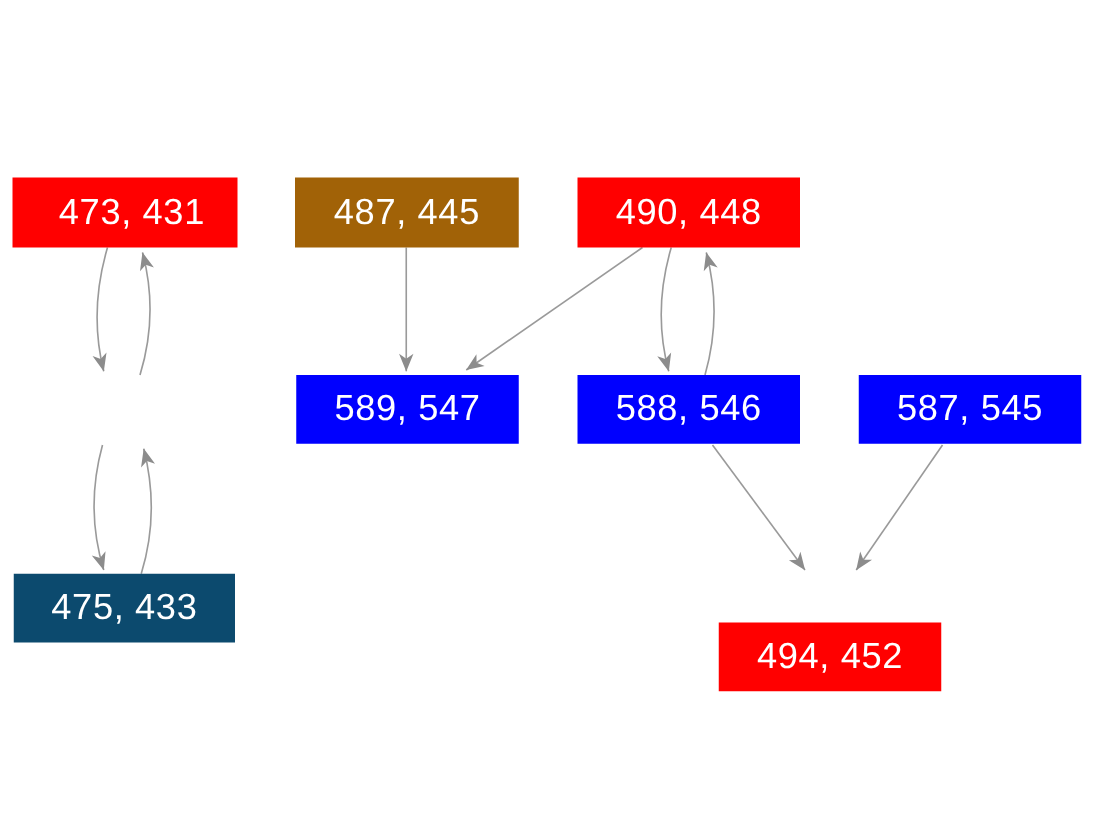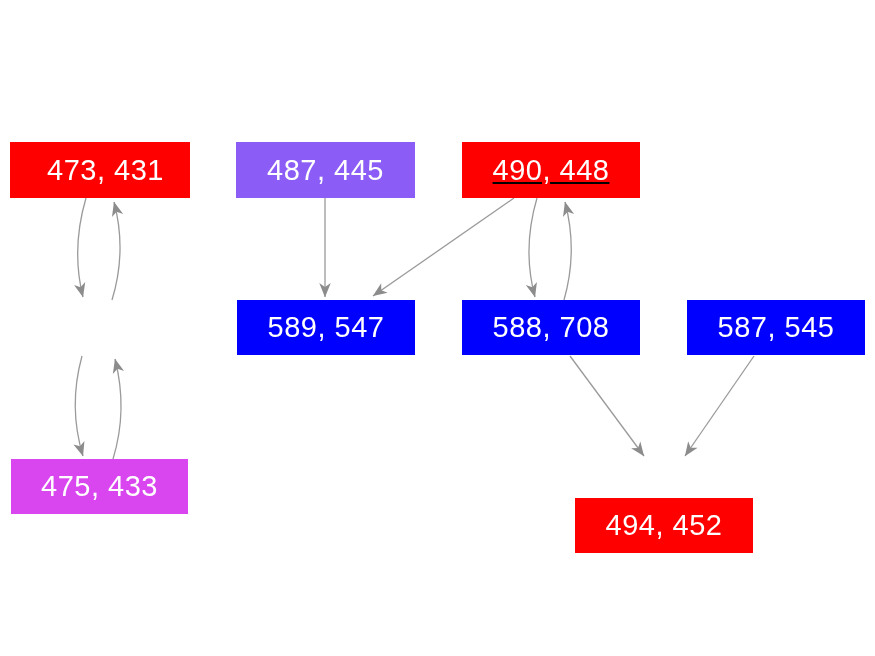--- a/index.html
+++ b/index.html
@@ -56,34 +56,34 @@
         <path d="M 514,198 L 373,296" fill="none" stroke="#9a9a9a" stroke-width="1.3" marker-end="url(#arrowhead)"></path>
         <path d="M 537,198 Q 522,249 535,297" fill="none" stroke="#9a9a9a" stroke-width="1.3" marker-end="url(#arrowhead)"></path>
         <path d="M 564,300 Q 578,251 565,202" fill="none" stroke="#9a9a9a" stroke-width="1.3" marker-end="url(#arrowhead)"></path>
         <path d="M 570,356 L 644,456" fill="none" stroke="#9a9a9a" stroke-width="1.3" marker-end="url(#arrowhead)"></path>
         <path d="M 754,356 L 685,456" fill="none" stroke="#9a9a9a" stroke-width="1.3" marker-end="url(#arrowhead)"></path>
       </g>
   </svg>
 <div class="node" style="left: 10px; top: 142px; width: 180px; height: 56px; background: rgb(255, 0, 0); padding-left: 11px;">
     <span class="node-label" style="color: rgb(255, 255, 255);">473, 431</span>
   </div>
-    <div class="node" style="left: 236px; top: 142px; width: 179px; height: 56px; background: #8b5cf6;">
+    <div class="node" style="left: 236px; top: 142px; width: 179px; height: 56px; background: #a16207;">
     <span class="node-label" style="color: rgb(255, 255, 255);">487, 445</span>
   </div>
-    <div class="node" style="left: 462px; top: 142px; width: 178px; height: 56px; background: rgb(255, 0, 0); text-decoration: underline;">
+    <div class="node" style="left: 462px; top: 142px; width: 178px; height: 56px; background: rgb(255, 0, 0);">
     <span class="node-label" style="color: rgb(255, 255, 255);">490, 448</span>
   </div>
     <div class="node" style="left: 237px; top: 300px; width: 178px; height: 55px; background: rgb(0, 0, 255);">
     <span class="node-label" style="color: rgb(255, 255, 255);">589, 547</span>
   </div>
     <div class="node" style="left: 462px; top: 300px; width: 178px; height: 55px; background: rgb(0, 0, 255);">
-    <span class="node-label" style="color: rgb(255, 255, 255);">588, 708</span>
+    <span class="node-label" style="color: rgb(255, 255, 255);">588, 546</span>
   </div>
     <div class="node" style="left: 687px; top: 300px; width: 178px; height: 55px; background: rgb(0, 0, 255); text-align: right;">
     <span class="node-label" style="color: rgb(255, 255, 255);">587, 545</span>
   </div>
-    <div class="node" style="left: 11px; top: 459px; width: 177px; height: 55px; background: #d946ef;">
+    <div class="node" style="left: 11px; top: 459px; width: 177px; height: 55px; background: #0c4a6e;">
     <span class="node-label" style="color: rgb(255, 255, 255);">475, 433</span>
   </div>
     <div class="node" style="left: 575px; top: 459px; width: 178px; height: 55px; background: rgb(255, 0, 0); margin-top: 39px;">
     <span class="node-label" style="color: rgb(255, 255, 255);">494, 452</span>
   </div>
   </div>
 
 </body></html>

